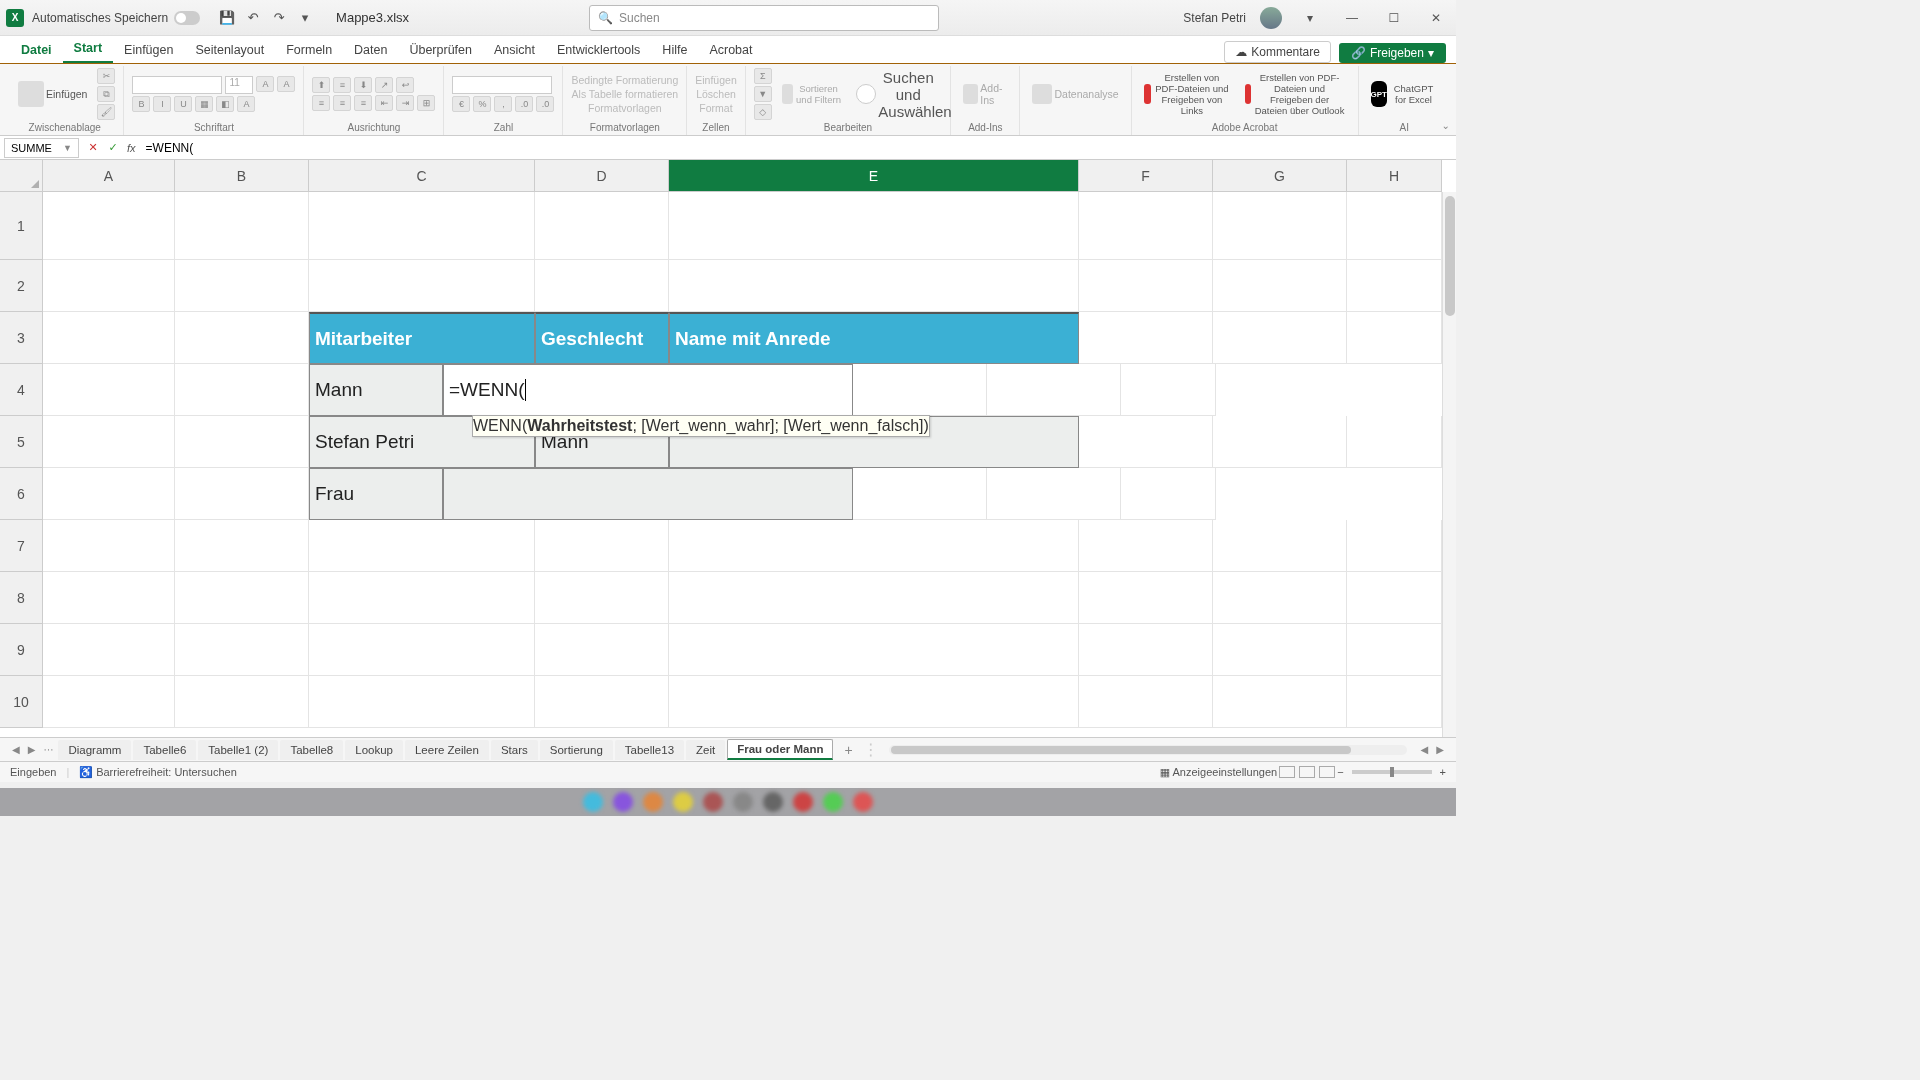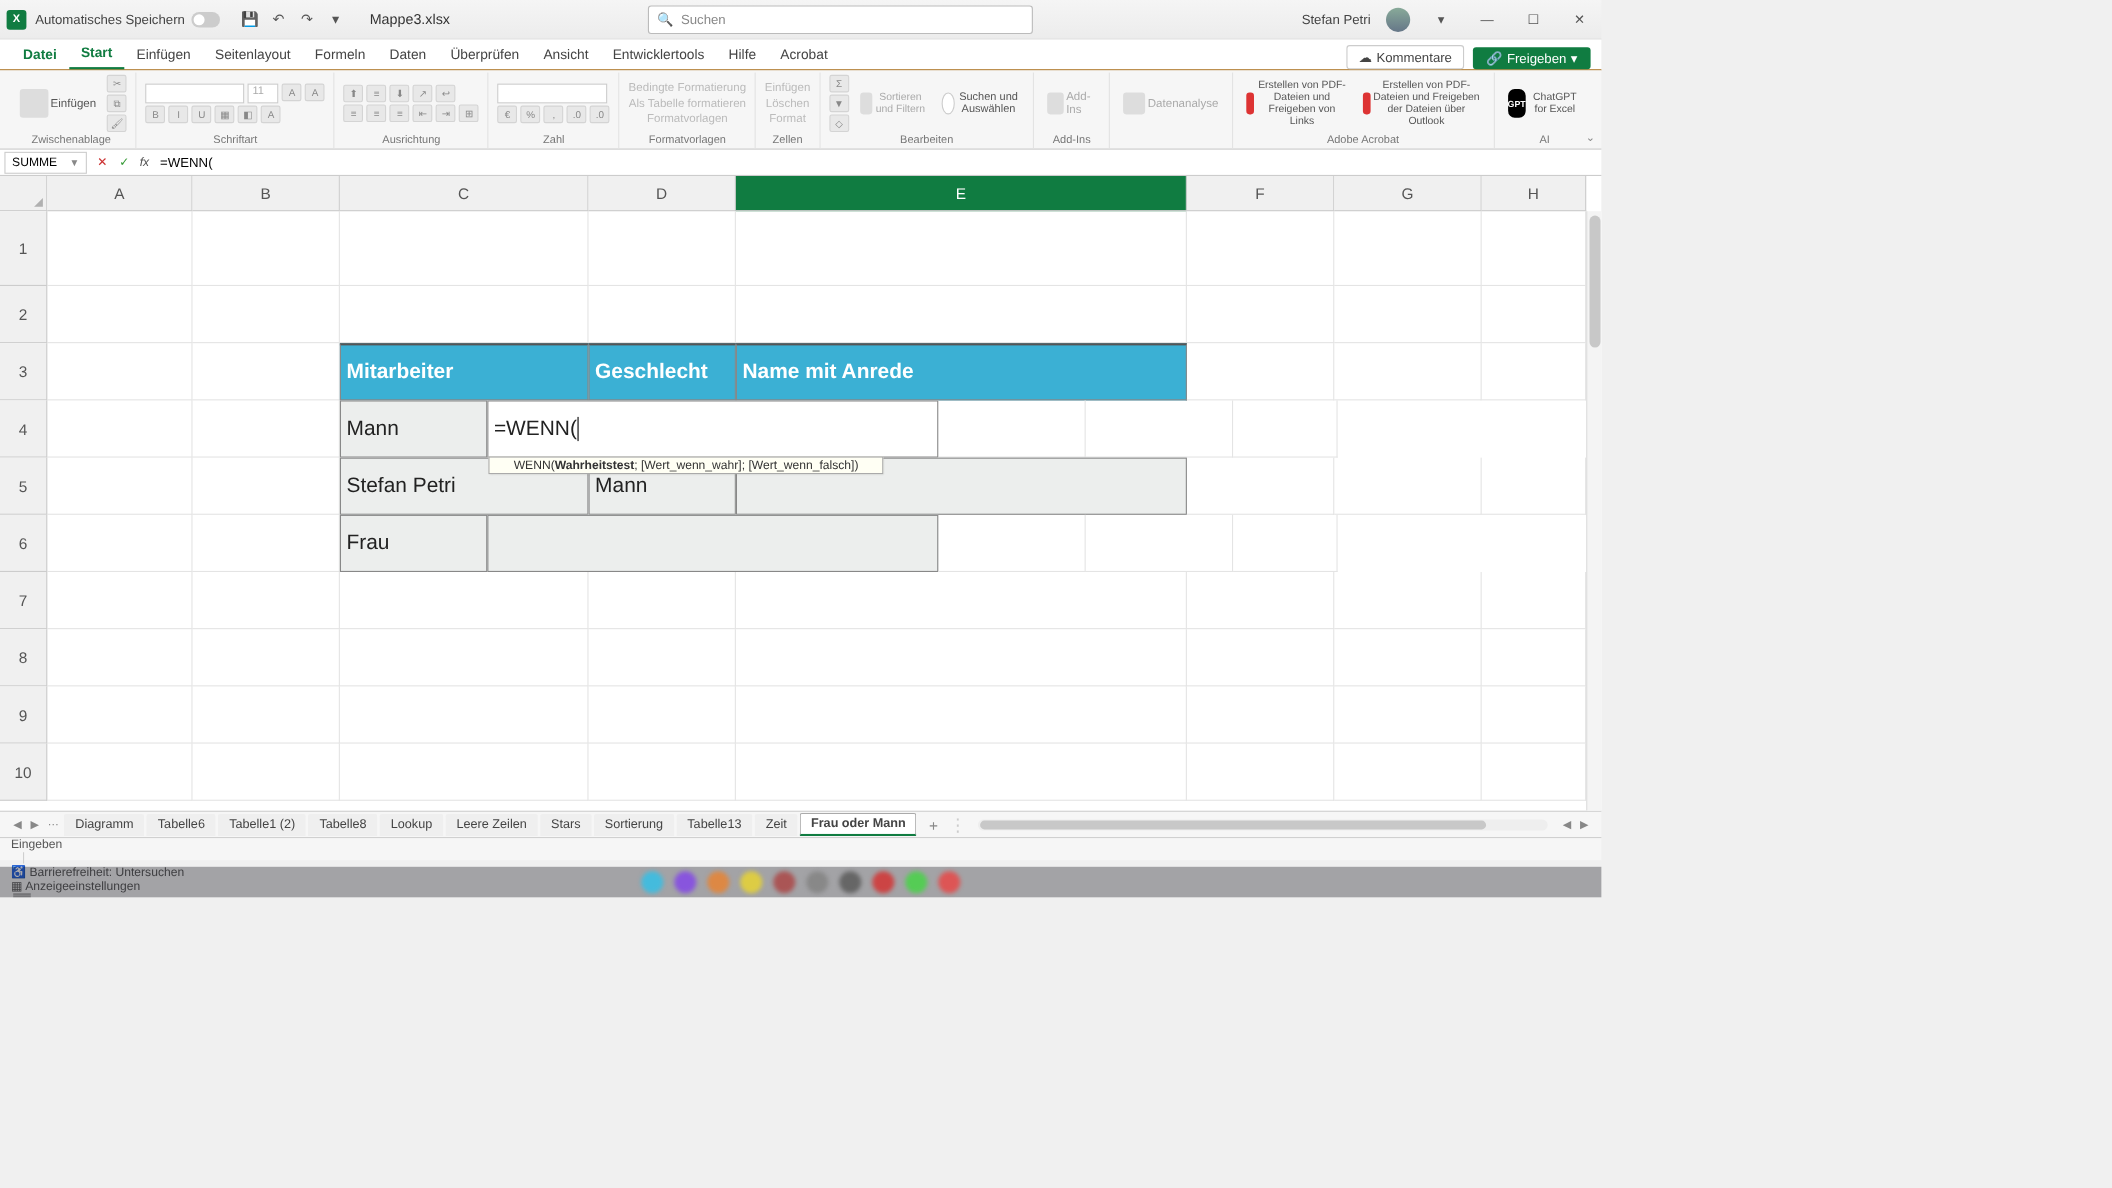--- a/index.html
+++ b/index.html
@@ -70,37 +70,37 @@
 .crow { display:flex; height:52px; }
 .crow:first-child { height:68px; }
 .cell { border-right:1px solid #e4e4e4; border-bottom:1px solid #e4e4e4; padding: 0 5px; display:flex; align-items:center; font-size:19px; color:#222;}
 
 
 .thdr { background:#3bb0d4; color:#fff; font-weight:bold; border:1px solid #888 !important; border-top:2px solid #555 !important;}
 .tcell { background:#eceeed; border:1px solid #888 !important; }
 .tcell.edit { background:#fff; position:relative; }
 .edit-text { font-size:19px; }
 .text-cursor { display:inline-block; width:1px; height:22px; background:#000; vertical-align:middle; margin-left:1px;}
-.tooltip { position:absolute; top:100%; left:0; background:#fffff4; border:1px solid #aaa; font-size:11px; padding:1px 22px; white-space:nowrap; color:#333; z-index:20; box-shadow:1px 1px 2px rgba(0,0,0,0.15);}
+.tooltip { position:absolute; top:100%; left:28px; background:#fffff4; border:1px solid #aaa; font-size:16px; padding:1px 0; white-space:nowrap; color:#333; z-index:20; box-shadow:1px 1px 2px rgba(0,0,0,0.15);}
 .tooltip b { font-weight:bold; }
 
 .vscroll { position:absolute; top:32px; right:0; width:14px; bottom:0; background:#f4f4f4; border-left:1px solid #ddd;}
 .vthumb { position:absolute; top:4px; left:2px; width:10px; height:120px; background:#c8c8c8; border-radius:5px;}
 
 
 .sheetbar { height:24px; background:#f6f6f6; display:flex; align-items:center; padding:0 8px; border-bottom:1px solid #ccc;}
 .sheet-nav { font-size:10px; color:#888; padding:0 4px;}
 .sheet-tab { font-size:11.5px; color:#444; padding: 3px 9px; border:1px solid transparent; background:#efefef; margin:0 1px; border-radius:2px 2px 0 0;}
 .sheet-tab.active { background:#fff; border:1px solid #aaa; border-bottom:2px solid #107c41; font-weight:600;}
 .add-sheet { font-size:14px; color:#888; padding:0 10px;}
 .hscroll { flex:1; margin:0 10px; height:10px; background:#eee; border-radius:5px; position:relative;}
 .hthumb { position:absolute; left:2px; top:1px; width:460px; height:8px; background:#c8c8c8; border-radius:4px;}
 
 
-.statusbar { height:20px; background:#f6f6f6; display:flex; align-items:flex-start; padding:0 10px; font-size:11px; color:#555;flex-direction:column;}
+.statusbar { height:20px; background:#f6f6f6; display:flex; align-items:center; padding:0 10px; font-size:11px; color:#555;}
 .statusbar .spacer { flex:1; }
 .zoom-slider { width:80px; height:4px; background:#ccc; margin:0 8px; position:relative;}
 .zoom-slider::after { content:""; position:absolute; left:38px; top:-3px; width:4px; height:10px; background:#888;}
 .status-icon { width:16px; height:12px; border:1px solid #aaa; margin:0 2px;}
 
 
 .taskbar { position:absolute; bottom:0; left:0; right:0; height:28px; background:rgba(20,20,30,0.35); display:flex; justify-content:center; align-items:center; gap:10px;}
 .tb-dot { width:20px; height:20px; border-radius:50%; filter: blur(2px);}
 
 
@@ -251,21 +251,21 @@
           <div class="rmini">Σ</div>
           <div class="rmini">▼</div>
           <div class="rmini">◇</div>
         </div>
       <div class="rbtn-big dim">
           <div class="ricon"></div>
           <span style="font-size:9.5px;text-align:center;max-width:60px">Sortieren und Filtern</span>
         </div>
       <div class="rbtn-big">
           <div class="ricon" style="background:#fff;border:1px solid #ccc;border-radius:50%"></div>
-          <span style="font-size:10px;text-align:center;max-width:60px">Suchen und Auswählen</span>
+          <span style="font-size:15px;text-align:center;max-width:60px">Suchen und Auswählen</span>
         </div>
     </div>
     <div class="rgroup-label">Bearbeiten</div>
   </div>
   <div class="rgroup">
     <div class="rgroup-body">
         <div class="rbtn-big dim">
           <div class="ricon"></div>
           <span>Add-Ins</span>
         </div>

